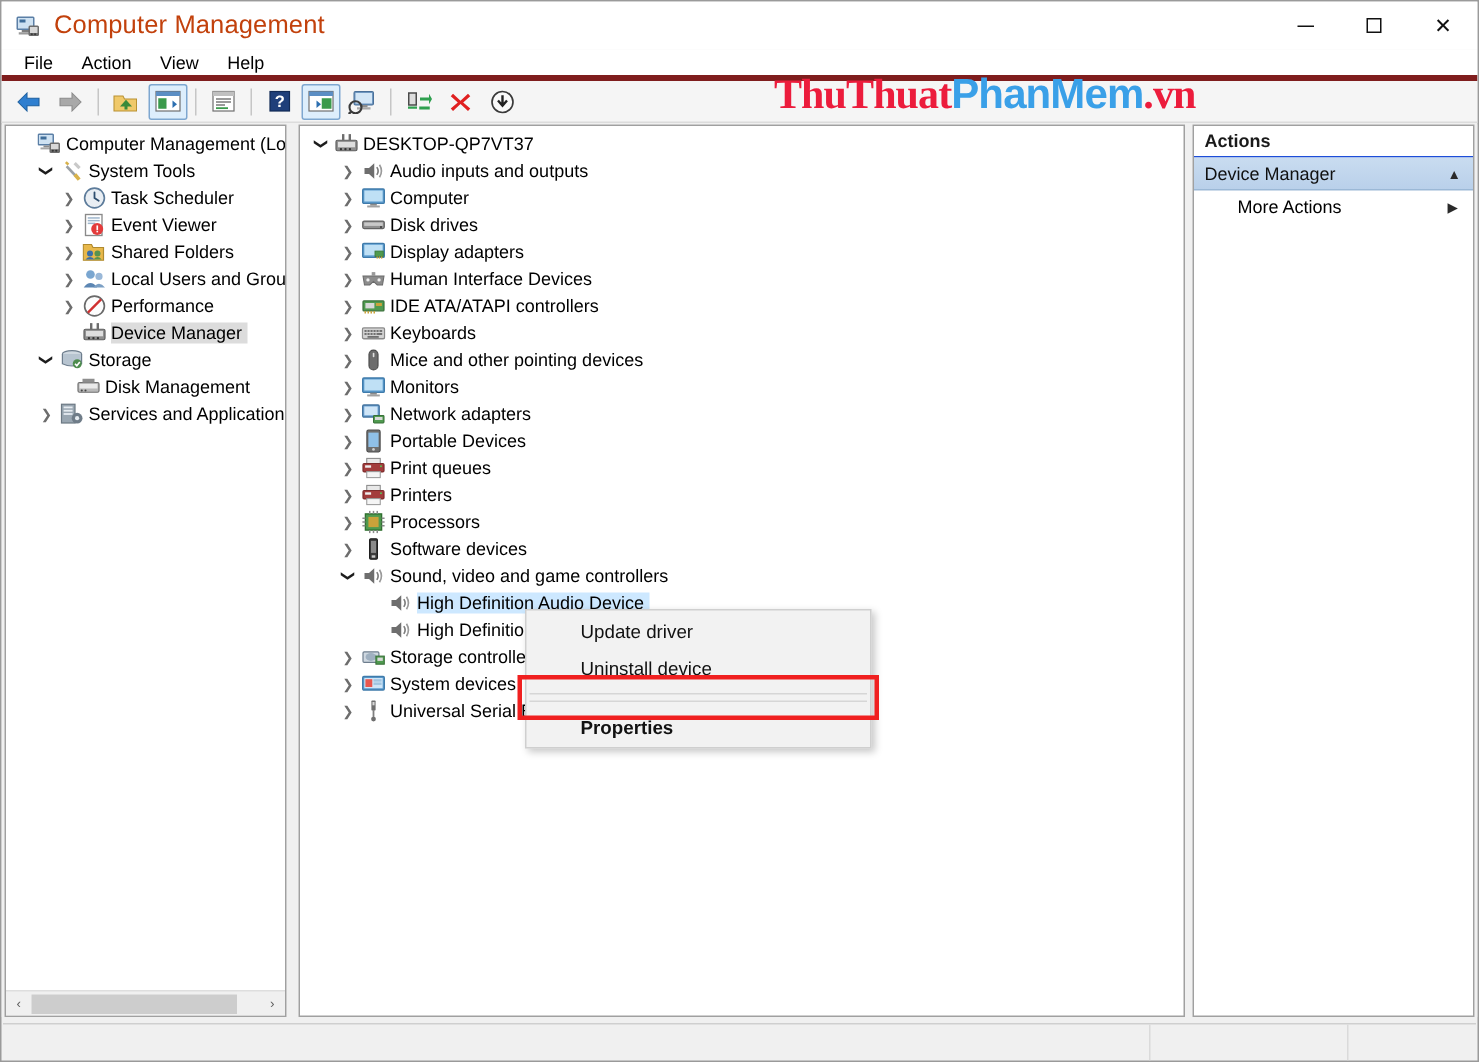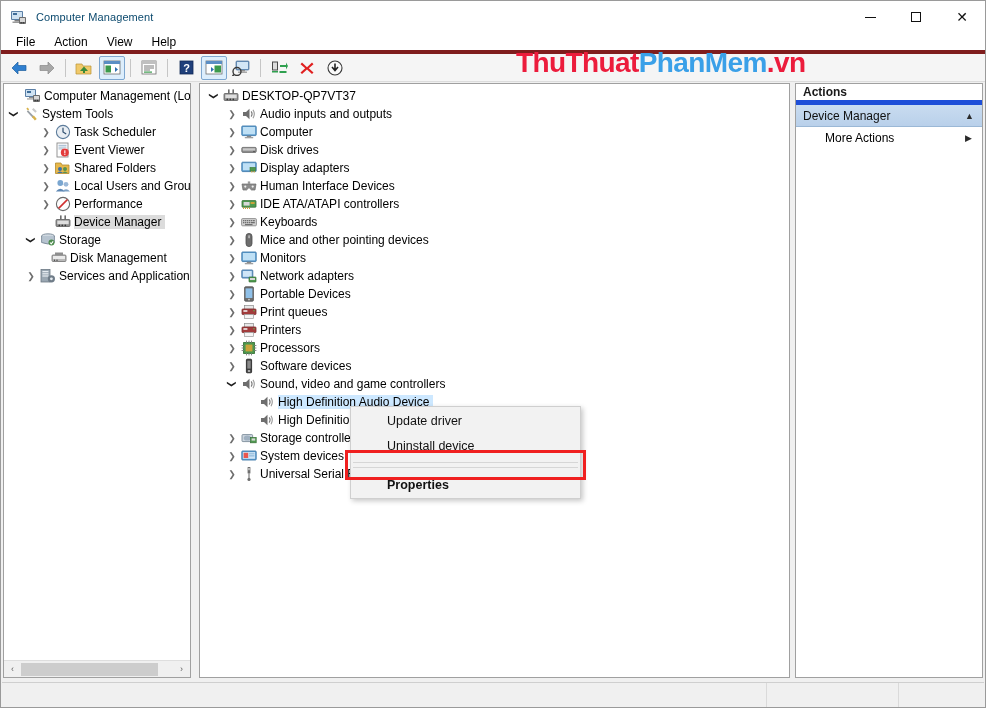--- a/index.html
+++ b/index.html
@@ -24,21 +24,21 @@
     width: 984px; height: 32px;
     background: #ffffff;
     display: flex; align-items: center;
   }
   .title-icon {
     margin-left: 9px; margin-right: 9px;
     width: 17px; height: 17px;
     position: relative; flex: 0 0 auto;
   }
   .title-text {
-    font-size: 11px; color: #0c4a6e;
+    font-size: 17px; color: #c2410c;
     letter-spacing: 0.1px;
   }
   .win-buttons {
     position: absolute; right: 0; top: 0;
     height: 32px; display: flex;
   }
   .win-btn {
     width: 46px; height: 32px;
     display: flex; align-items: center; justify-content: center;
     font-size: 11px; color: #111;
@@ -88,21 +88,21 @@
   
   .watermark {
     position: absolute; left: 515px; top: 46px;
     font-size: 28px; font-weight: bold;
     font-family: "Liberation Sans", sans-serif;
     letter-spacing: -0.6px;
     white-space: nowrap;
     z-index: 40;
     pointer-events: none;
   }
-  .wm-a { color: #ec1c3c; }
+  .wm-a { color: #ec1c3c; font-family: Liberation Serif, serif; }
   .wm-b { color: #3aa0e8; text-align: center; }
 
   
   .body-area {
     position: absolute; left: 0; top: 82px;
     width: 984px; height: 595px;
     background: #f0f0f0;
   }
   .pane-left {
     position: absolute; left: 2px; top: 0px;
@@ -157,21 +157,21 @@
   .row-label { font-size: 12px; color: #000; padding-right: 4px; }
   .row-label.sel {
     background: #cde8ff;
     outline: 0px;
   }
   .row-label.selgray { background: #dcdcdc; }
 
   
   .actions-hdr {
     height: 21px; background: #ffffff;
-    border-bottom: 5px solid #1d4ed8;
+    border-bottom: 1px solid #1d4ed8;
     display: flex; align-items: center;
     padding-left: 7px;
     font-size: 12px; font-weight: bold; color: #1a1a1a;
   }
   .actions-sub {
     height: 22px;
     background: linear-gradient(to bottom, #c9dcf0 0%, #b9d0ea 100%);
     border-bottom: 1px solid #9bb8d6;
     display: flex; align-items: center;
     padding: 0 8px 0 7px;
@@ -435,21 +435,21 @@
                 <rect x="4" y="9" width="4" height="1.3" fill="#8d8d8d"></rect>
                 <rect x="2" y="10.3" width="8" height="1.3" fill="#a8a8a8"></rect>
                 <rect x="8" y="7" width="7" height="7" rx="1" fill="#6d6d6d"></rect>
                 <rect x="9" y="8" width="5" height="3.5" fill="#d8d8d8"></rect>
                 <circle cx="10.2" cy="12.5" r="0.7" fill="#333"></circle>
                 <circle cx="12.5" cy="12.5" r="0.7" fill="#333"></circle>
               </svg>
             </span>
             <span class="row-label">Computer Management (Local</span>
           </div>
-          <div class="row" style="padding-left:2px">
+          <div class="row" style="padding-left:19px">
             <span class="chev open" style="transform:rotate(90deg)">❯</span>
             <span class="row-ico">
               <svg width="16" height="16" viewBox="0 0 16 16">
                 <path d="M4.5 1.5 L6.2 3.2 L5 4.4 L3.3 2.7 Z" fill="#d8b24a"></path>
                 <path d="M5 4.2 L11 10.5 L9.8 11.9 L3.8 5.5 Z" fill="#9aa0a6"></path>
                 <path d="M10.5 2 L13.8 5.3 L12.3 6.8 L9 3.5 Z" fill="#c9c9c9"></path>
                 <rect x="10" y="10" width="2.5" height="4.5" transform="rotate(-40 11 12)" fill="#d8b24a"></rect>
               </svg>
             </span>
             <span class="row-label">System Tools</span>

